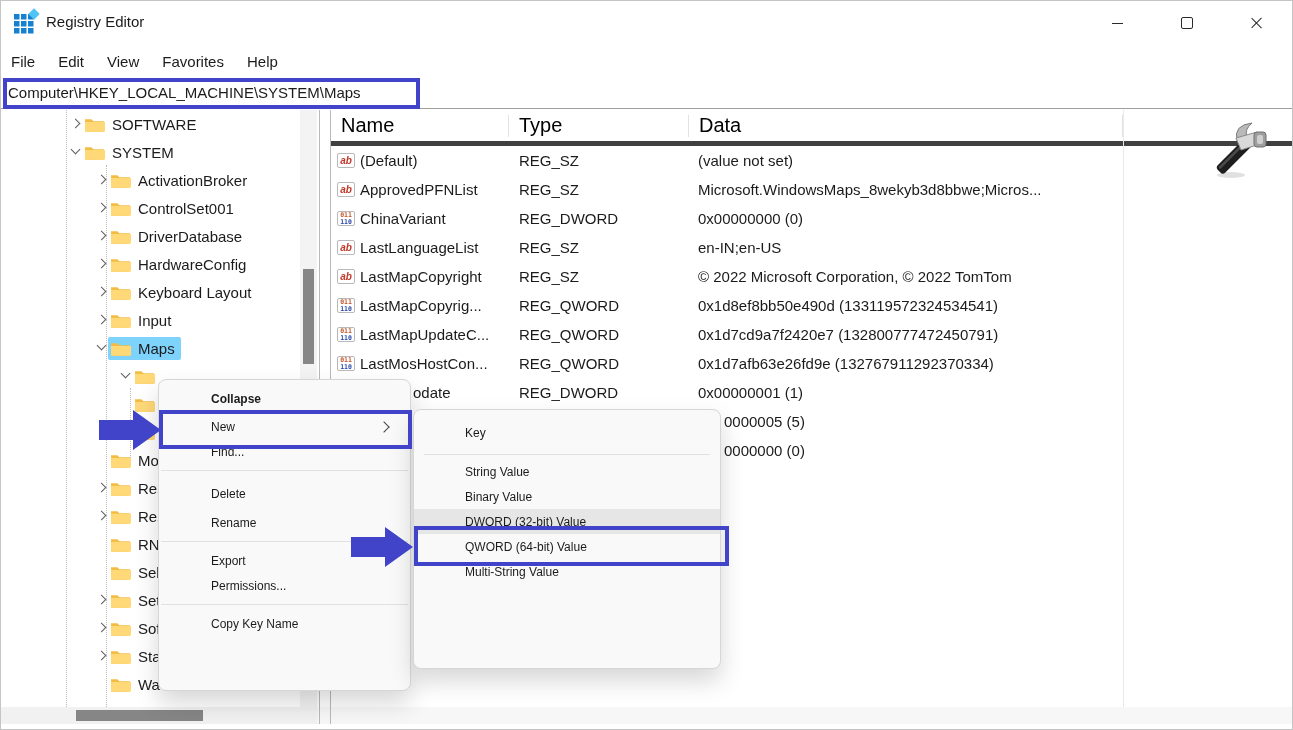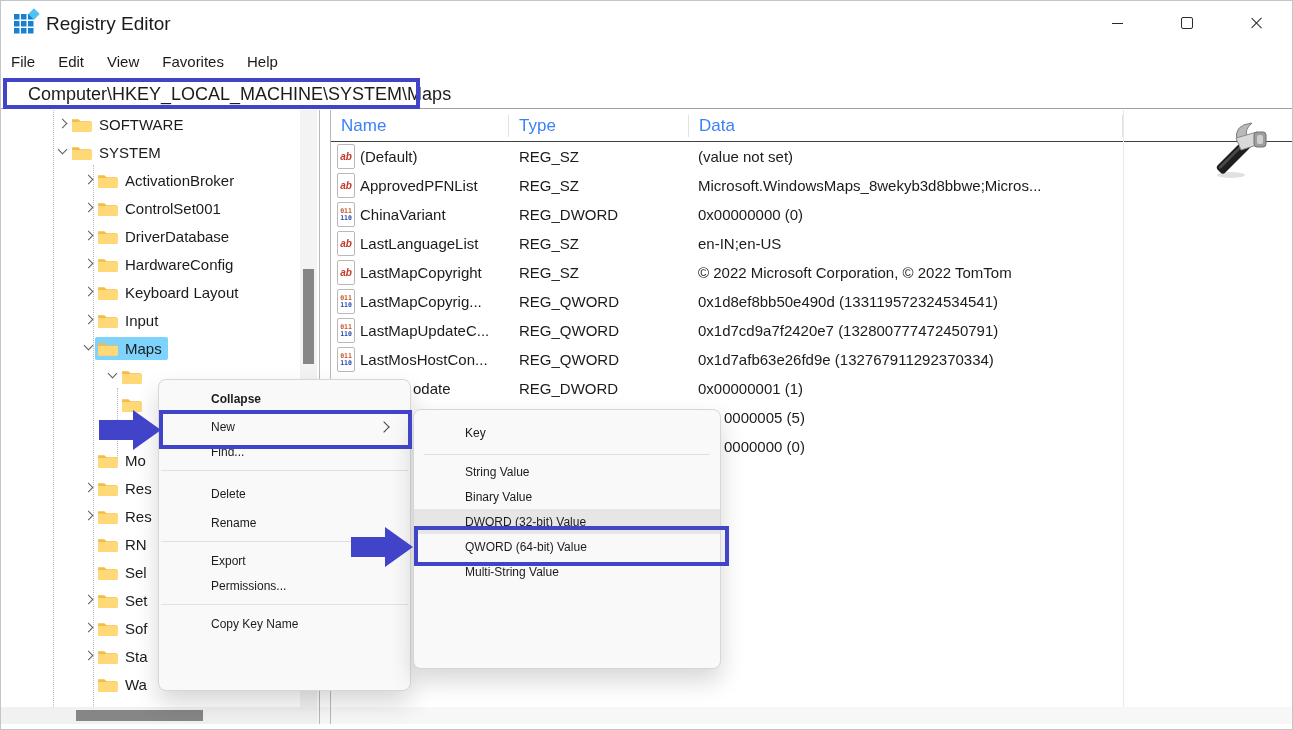--- a/index.html
+++ b/index.html
@@ -14,40 +14,40 @@
        linear-gradient(#1581d0,#1581d0) 0 0/5.5px 5.5px no-repeat,
        linear-gradient(#1581d0,#1581d0) 7px 0/5.5px 5.5px no-repeat,
        linear-gradient(#1581d0,#1581d0) 14px 0/5.5px 5.5px no-repeat,
        linear-gradient(#1581d0,#1581d0) 0 7px/5.5px 5.5px no-repeat,
        linear-gradient(#1581d0,#1581d0) 7px 7px/5.5px 5.5px no-repeat,
        linear-gradient(#1581d0,#1581d0) 14px 7px/5.5px 5.5px no-repeat,
        linear-gradient(#1581d0,#1581d0) 0 14px/5.5px 5.5px no-repeat,
        linear-gradient(#1581d0,#1581d0) 7px 14px/5.5px 5.5px no-repeat,
        linear-gradient(#1581d0,#1581d0) 14px 14px/5.5px 5.5px no-repeat;}
   .appicon .diamond{position:absolute;right:-2px;top:-2px;width:8px;height:8px;background:#4fc3f3;transform:rotate(45deg);}
-  .title-text{position:absolute;left:45px;top:12px;font-size:19px;}
+  .title-text{position:absolute;left:45px;top:12px;font-size:15px;}
   .wcontrols{position:absolute;right:0;top:0;height:44px;display:flex;}
   .wbtn{width:70px;height:44px;display:flex;align-items:center;justify-content:center;}
   .glyph-min{width:11px;height:0;border-top:1.4px solid #2b2b2b;}
   .glyph-max{width:10px;height:10px;border:1.3px solid #2b2b2b;border-radius:2px;}
   .glyph-close{width:12px;height:12px;position:relative;}
   .glyph-close::before,.glyph-close::after{content:"";position:absolute;left:5.4px;top:-1px;width:1.4px;height:14px;background:#2b2b2b;}
   .glyph-close::before{transform:rotate(45deg);} .glyph-close::after{transform:rotate(-45deg);}
 
   
   .menubar{position:absolute;left:0;top:44px;width:100%;height:33px;display:flex;align-items:center;font-size:15px;}
   .menubar .m{padding:4px 0;margin-left:10px;margin-right:13px;}
   .menubar .m:first-child{margin-left:10px;}
 
   
   .addrbar{position:absolute;left:0;top:77px;width:100%;height:31px;background:#fff;border-bottom:1px solid #9f9f9f;box-sizing:border-box;}
-  .addrtext{position:absolute;left:7px;top:6px;font-size:18px;white-space:nowrap;margin-left:20px;}
-
-  
-  .tree{position:absolute;left:4px;top:109px;width:299px;height:597px;overflow:hidden;background:#fff;}
+  .addrtext{position:absolute;left:7px;top:6px;font-size:15px;white-space:nowrap;}
+
+  
+  .tree{position:absolute;left:17px;top:109px;width:299px;height:597px;overflow:hidden;background:#fff;}
   .guide{position:absolute;width:0;border-left:1px dotted #bdbdbd;}
   .trow{height:28px;display:flex;align-items:center;position:relative;font-size:15px;white-space:nowrap;}
   .chev{width:16px;height:16px;flex:0 0 16px;position:relative;}
   .chev.r::before{content:"";position:absolute;left:4px;top:4px;width:6px;height:6px;border-top:1.4px solid #5c5c5c;border-right:1.4px solid #5c5c5c;transform:rotate(45deg);}
   .chev.d::before{content:"";position:absolute;left:4px;top:2px;width:6px;height:6px;border-top:1.4px solid #5c5c5c;border-right:1.4px solid #5c5c5c;transform:rotate(135deg);}
   .folder{width:21px;height:17px;flex:0 0 21px;margin-right:7px;}
   .lv1{padding-left:50px;} .lv2{padding-left:76px;} .lv3{padding-left:100px;}
   .selbg{display:flex;align-items:center;background:#7dd3fc;border-radius:2px;padding:3px 6px 3px 2px;margin-left:-2px;}
   .selbg .folder{margin-right:7px;}
 
@@ -55,29 +55,29 @@
   .vthumb{position:absolute;left:3px;top:159px;width:11px;height:95px;background:#868686;}
   .hscroll{position:absolute;left:0;top:706px;width:316px;height:17px;background:#f1f1f1;}
   .hthumb{position:absolute;left:75px;top:3px;width:127px;height:11px;background:#868686;}
   .botstrip{position:absolute;left:316px;top:706px;width:977px;height:17px;background:#f7f7f7;}
 
   .split1{position:absolute;left:318px;top:109px;width:1px;height:614px;background:#b9b9b9;}
   .split2{position:absolute;left:329px;top:109px;width:1px;height:614px;background:#b9b9b9;}
 
   
   .list{position:absolute;left:330px;top:109px;width:963px;height:597px;background:#fff;overflow:hidden;}
-  .lheader{display:grid;grid-template-columns:178px 180px 434px auto;height:31px;align-items:center;font-size:17px;color:#3b82f6;border-bottom:1px solid #404040;}
+  .lheader{display:grid;grid-template-columns:178px 180px 434px auto;height:31px;align-items:center;font-size:20px;color:#000000;border-bottom:5px solid #404040;}
   .lheader div{padding-left:10px;border-right:1px solid #e2e2e2;height:22px;display:flex;align-items:center;}
   .lheader div:last-child{border-right:none;}
   .col4line{position:absolute;left:1122px;top:109px;width:1px;height:597px;background:#e9e9e9;}
   .lrow{display:grid;grid-template-columns:178px 180px auto;height:29px;align-items:center;font-size:15px;white-space:nowrap;}
   .c-name{display:flex;align-items:center;padding-left:6px;overflow:hidden;}
   .c-type{padding-left:10px;} .c-data{padding-left:9px;overflow:hidden;}
   .c-name.fragname{padding-left:82px;} .c-data.frag{padding-left:35px;}
-  .vicon{width:18px;height:25px;margin-right:5px;flex:0 0 18px;background:#fff;border:1px solid #b9b9b9;border-radius:2px;
+  .vicon{width:18px;height:15px;margin-right:5px;flex:0 0 18px;background:#fff;border:1px solid #b9b9b9;border-radius:2px;
          display:flex;flex-direction:column;align-items:center;justify-content:center;line-height:1;box-sizing:border-box;}
   .vicon.sz{color:#c3392b;font-size:10px;font-weight:bold;font-style:italic;}
   .vicon.dw{color:#2746a8;font-size:6.5px;font-weight:bold;font-family:"DejaVu Sans Mono",monospace;}
   .vicon.dw span{display:block;letter-spacing:0;}
   .vicon.dw .t{color:#c3552b;}
 
   
   .menu{position:absolute;background:#f9f9f9;border:1px solid #d6d6d6;border-radius:8px;
         box-shadow:0 12px 24px rgba(0,0,0,.16);font-size:12px;z-index:5;box-sizing:border-box;}
   .cmenu{left:157px;top:378px;width:253px;height:312px;padding-top:4px;}

